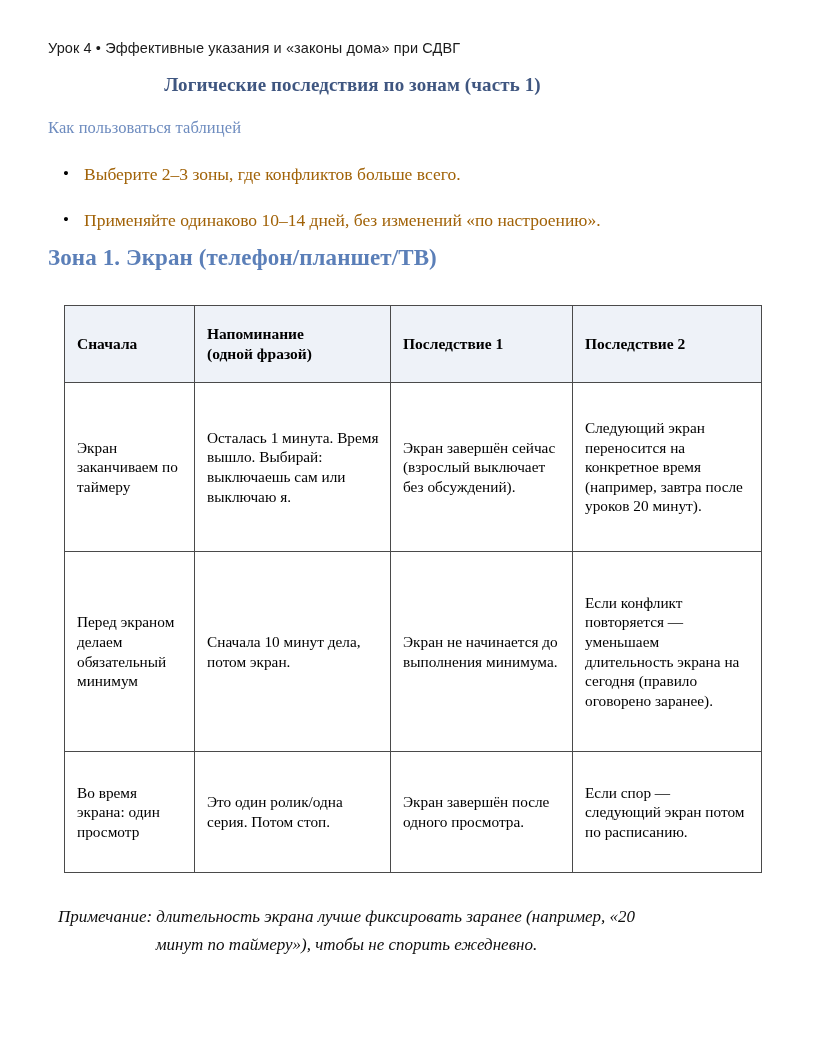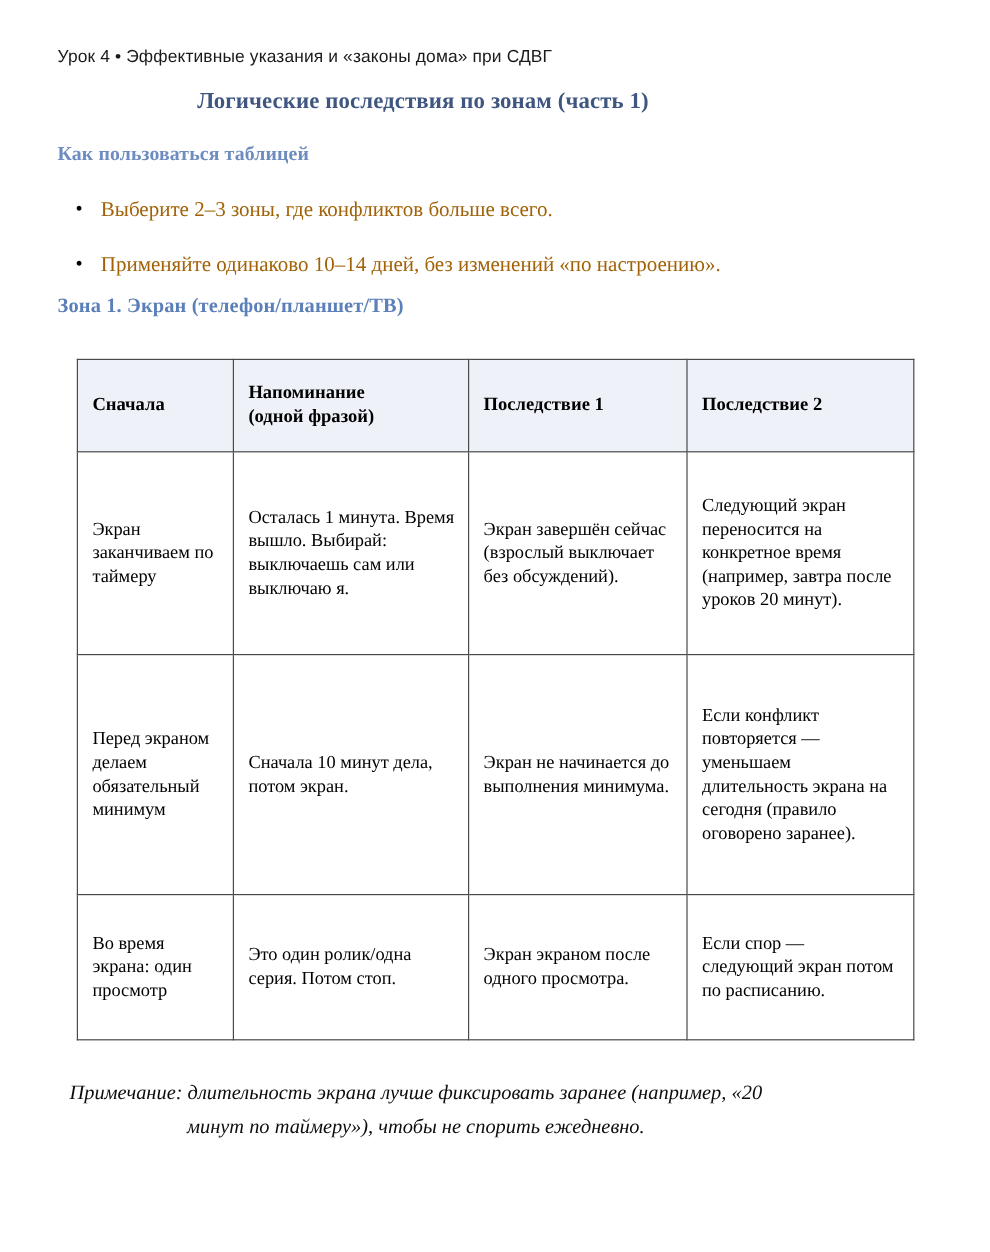--- a/index.html
+++ b/index.html
@@ -38,21 +38,21 @@
     font-weight: bold;
     color: #3f5680;
     margin: 0 0 22px 0;
     padding-right: 16px;
     letter-spacing: 0.1px;
   }
 
   
   .section-heading {
     font-size: 16.5px;
-    font-weight: bold;
+    font-weight: normal;
     color: #6e8cbf;
     margin: 0 0 9px 2px;
     letter-spacing: 0.1px;
   }
 
   
   ul.bullets {
     list-style: none;
     margin: 0 0 6px 0;
     padding: 0;
@@ -80,21 +80,21 @@
   .format-line {
     font-size: 17px;
     font-style: italic;
     margin: 14px 0 26px 2px;
     color: #0d0d0d;
     letter-spacing: 0.1px;
   }
 
   
   .zone-heading {
-    font-size: 17px;
+    font-size: 23px;
     font-weight: bold;
     color: #5b7fb8;
     margin: 0 0 34px 2px;
     letter-spacing: 0.1px;
   }
 
   
   table.zone-table {
     border-collapse: collapse;
     width: 697px;
@@ -188,21 +188,21 @@
       </tr>
       <tr class="r2">
         <td>Перед экраном делаем обязательный минимум</td>
         <td>Сначала 10 минут дела, потом экран.</td>
         <td>Экран не начинается до выполнения минимума.</td>
         <td class="top-align">Если конфликт повторяется — уменьшаем длительность экрана на сегодня (правило оговорено заранее).</td>
       </tr>
       <tr class="r3">
         <td>Во время экрана: один просмотр</td>
         <td>Это один ролик/одна серия. Потом стоп.</td>
-        <td>Экран экраном после одного просмотра.</td>
+        <td>Экран завершён после одного просмотра.</td>
         <td class="top-align">Если спор — следующий экран потом по расписанию.</td>
       </tr>
     </tbody>
   </table>
 
   <p class="note">Примечание: длительность экрана лучше фиксировать заранее (например, «20 минут по таймеру»), чтобы не спорить ежедневно.</p>
 
 </div>
 
 </body></html>

